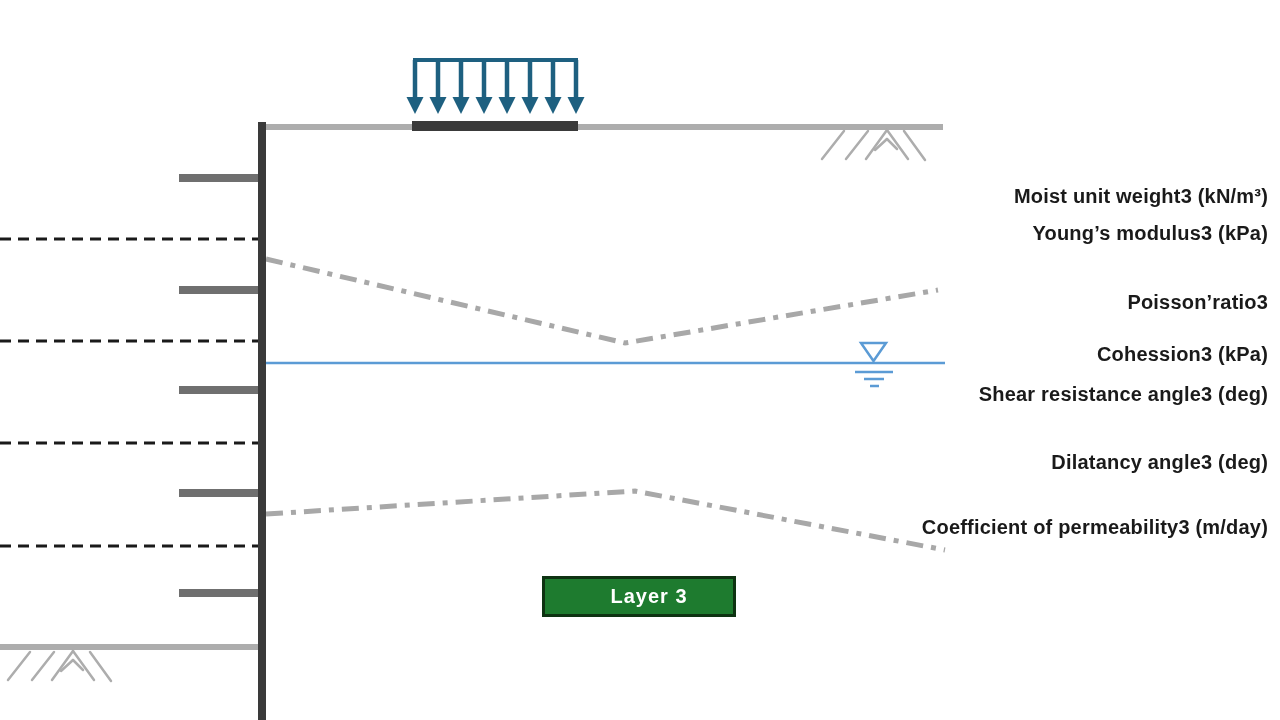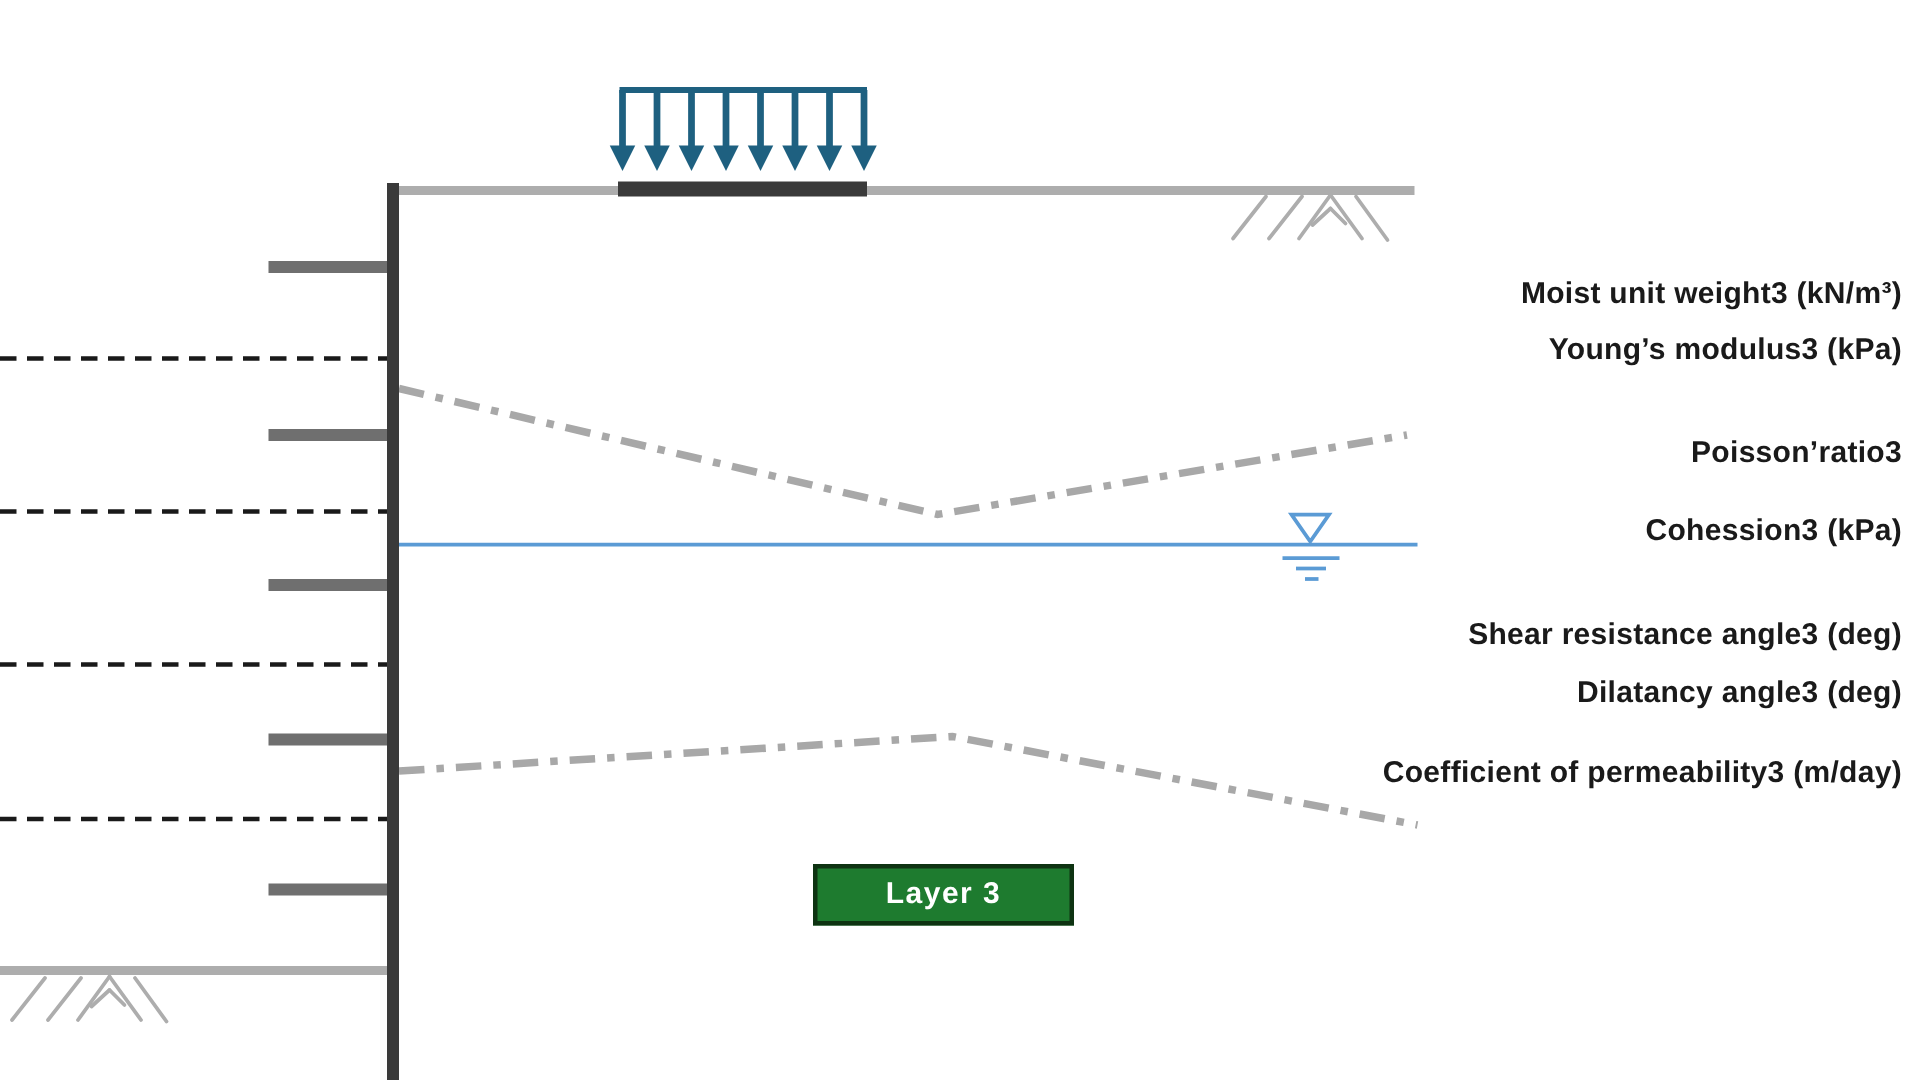--- a/index.html
+++ b/index.html
@@ -40,20 +40,21 @@
     position: absolute;
     left: 542px; top: 576px;
     width: 168px; height: 35px;
     background: var(--layer-fill, #1e7b2f);
     border: 3px solid var(--layer-border, #0e3312);
     display: flex; align-items: center; justify-content: center;
     color: #ffffff;
     font-weight: bold;
     font-size: 20px;
     letter-spacing: 1px;
+    padding-left: 20px;
   }
 </style>
 </head>
 <body>
 
 <div id="stage">
 
   <svg id="diagram-svg" width="1280" height="720" viewBox="0 0 1280 720">
 
     <defs>
@@ -131,20 +132,20 @@
     </g>
 
     <rect class="fill-wall" x="258" y="122" width="8" height="598"></rect>
   </svg>
 
   <div>
     <div class="param-label" style="top:185px">Moist unit weight3 (kN/m³)</div>
     <div class="param-label" style="top:222px">Young’s modulus3 (kPa)</div>
     <div class="param-label" style="top:291px">Poisson’ratio3</div>
     <div class="param-label" style="top:343px">Cohession3 (kPa)</div>
-    <div class="param-label" style="top:412px">Shear resistance angle3 (deg)</div>
+    <div class="param-label" style="top:383px">Shear resistance angle3 (deg)</div>
     <div class="param-label" style="top:451px">Dilatancy angle3 (deg)</div>
-    <div class="param-label" style="top:504px">Coefficient of permeability3 (m/day)</div>
+    <div class="param-label" style="top:516px">Coefficient of permeability3 (m/day)</div>
   </div>
 
   <div id="layer-badge">Layer 3</div>
 
 </div>
 
 </body></html>

